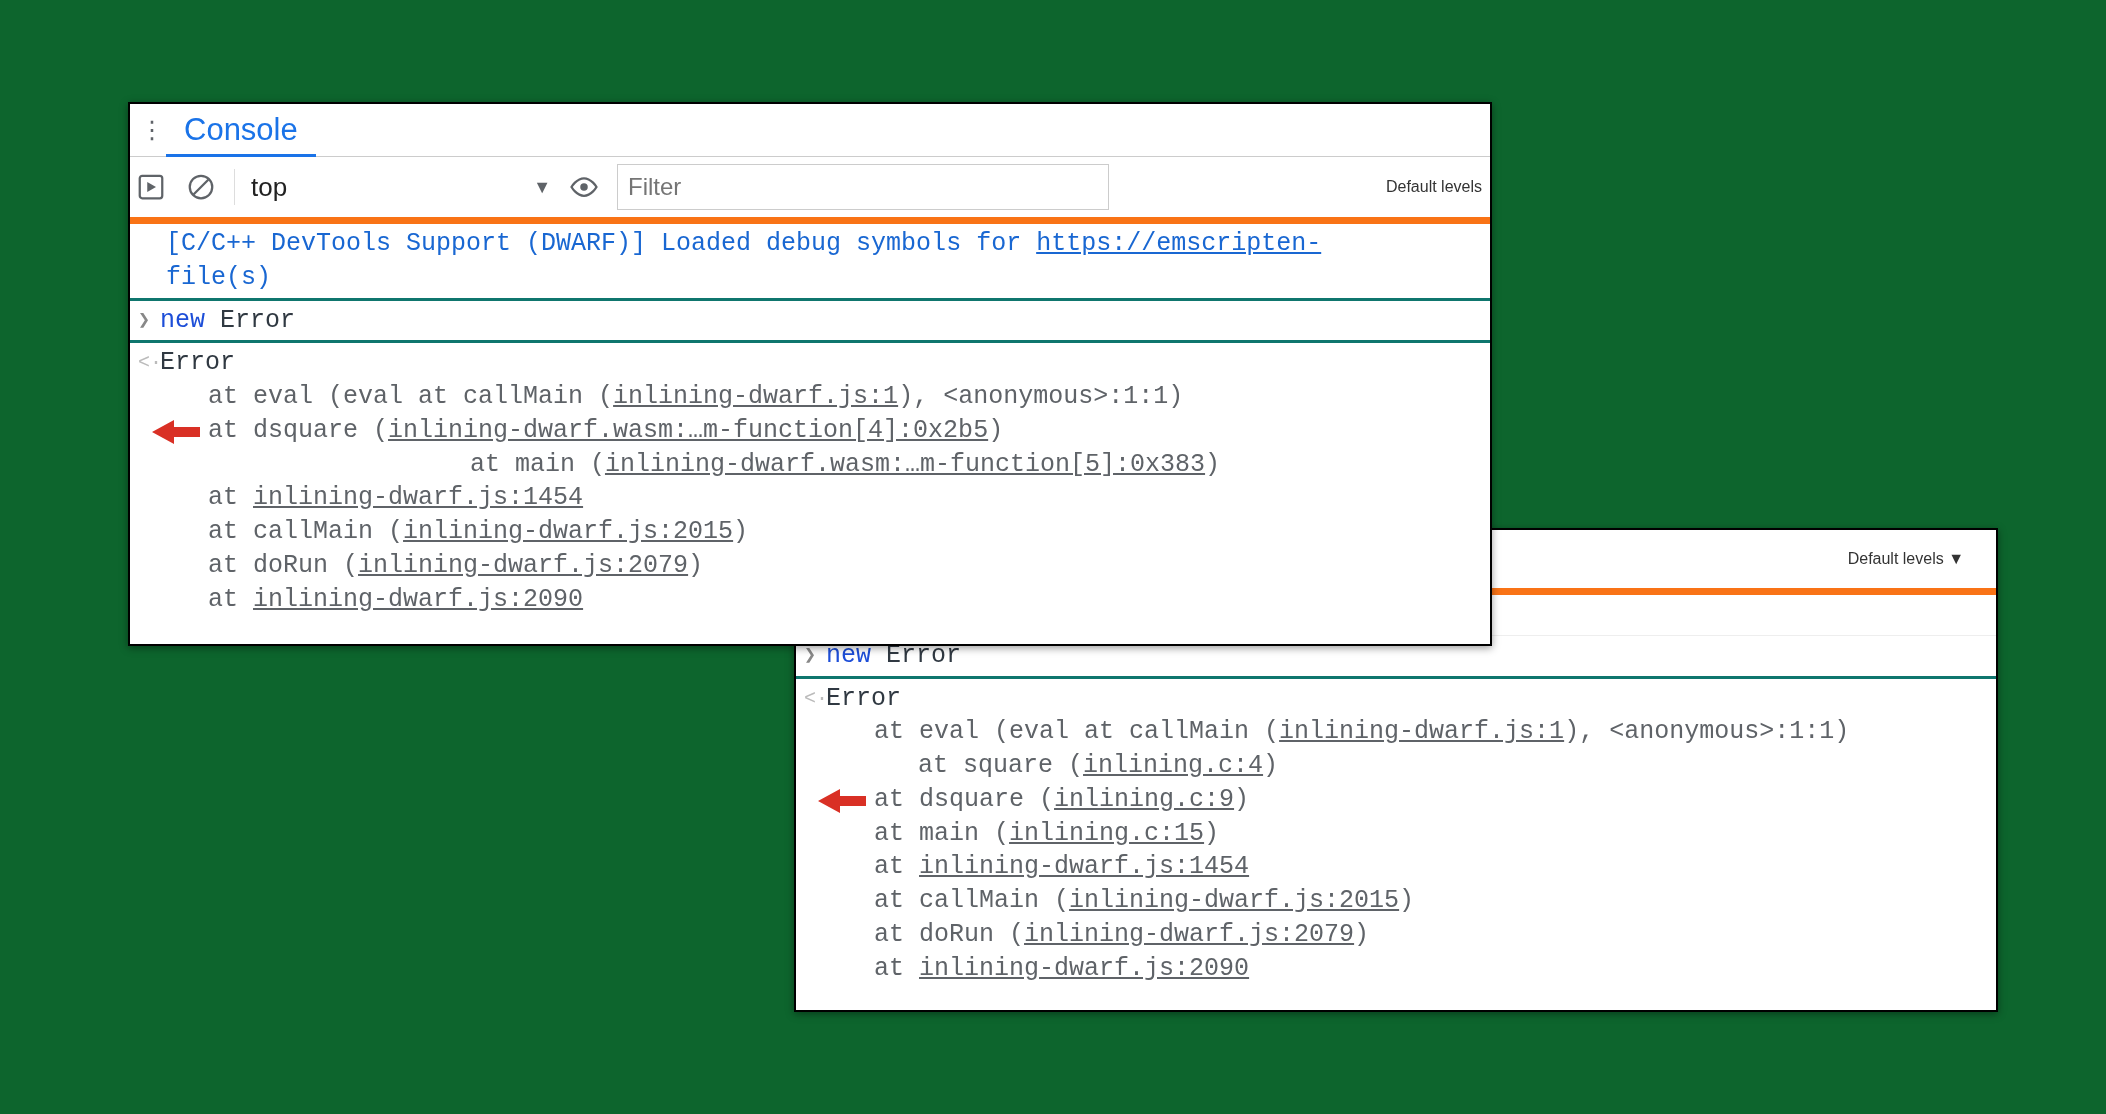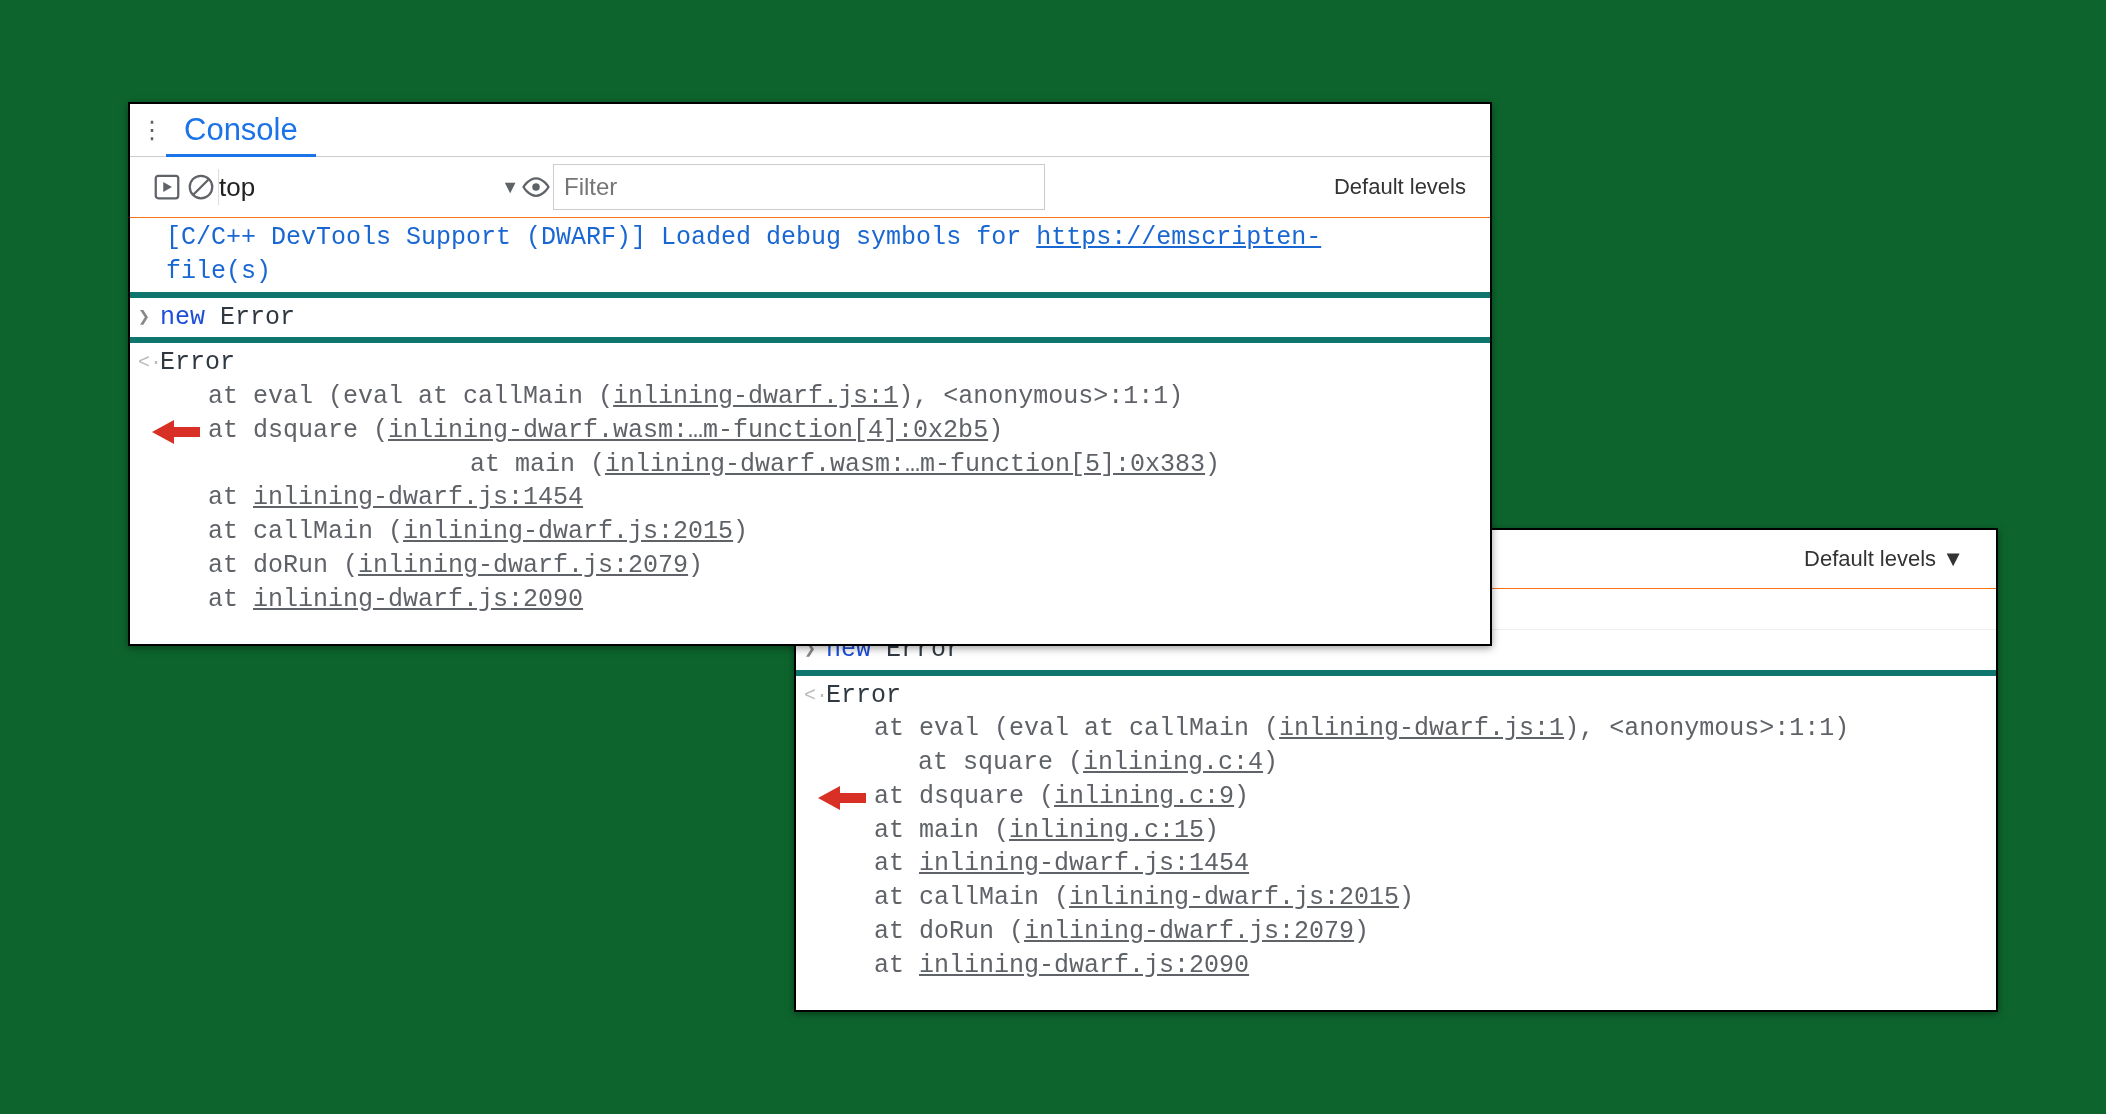--- a/index.html
+++ b/index.html
@@ -2,29 +2,29 @@
 <html><head>
 <meta charset="utf-8">
 <style>
   html,body{margin:0;padding:0;background:#0d652d;width:2106px;height:1114px;font-family:Arial,Helvetica,sans-serif;overflow:hidden}
   .panel{position:absolute;background:#fff;box-shadow:0 2px 8px rgba(0,0,0,.4);border:2px solid #000}
   .tabs{display:flex;align-items:center;height:52px;border-bottom:1px solid #ccc;padding-left:8px}
   .kebab{width:28px;text-align:center;color:#5f6368;font-size:24px;line-height:1;cursor:pointer}
   .tab{height:52px;display:flex;align-items:center;padding:0 18px;color:#5f6368;font-size:31px;position:relative}
   .tab.active{color:#1a73e8;}
   .tab.active::after{content:"";position:absolute;left:0;right:0;bottom:-1px;height:3px;background:#1a73e8}
-  .bar{display:flex;align-items:center;height:60px;border-bottom:1px solid #f97316;padding:0 20px;color:#5f6368}
+  .bar{display:flex;align-items:center;height:60px;border-bottom:7px solid #f97316;padding:0 4px;gap:16px;color:#5f6368}
   .ico{display:inline-flex;align-items:center;justify-content:center;width:34px;height:34px;color:#5f6368}
   .ico svg{width:30px;height:30px;stroke:currentColor;fill:none;stroke-width:1.8}
   .sel{display:flex;align-items:center;gap:10px;font-size:26px;color:#222;min-width:300px}
   .caret{font-size:18px;color:#5f6368}
   .filter{flex:0 0 470px;height:40px;border:1px solid #ccc;font-size:24px;padding:2px 10px;color:#333}
-  .levels{font-size:22px;color:#333;margin-left:auto;margin-right:4px;display:flex;align-items:center;gap:6px}
+  .levels{font-size:16px;color:#333;margin-left:auto;margin-right:4px;display:flex;align-items:center;gap:6px}
   .log{font-family:"Menlo","Consolas","Liberation Mono",monospace;font-size:25px;line-height:1.35;color:#303942}
-  .row{position:relative;border-bottom:6px solid #0f766e;padding:3px 8px 3px 30px}
+  .row{position:relative;border-bottom:3px solid #0f766e;padding:3px 8px 3px 30px}
   .row.last{border-bottom:none}
   .toggle{position:absolute;left:8px;top:6px;color:#888;font-size:20px}
   .blue{color:#1967d2}
   .kw{color:#1d4ed8}
   .gray{color:#5f6368}
   .lnk{color:#5f6368;text-decoration:underline}
   .stack{padding-left:48px}
   .arrow{position:absolute;left:-18px;color:#d93025;font-size:44px;line-height:0;}
   .arrow svg{width:48px;height:36px;fill:#d93025}
   .clip{border-bottom:1px solid #eee;padding:3px 8px 3px 36px}

